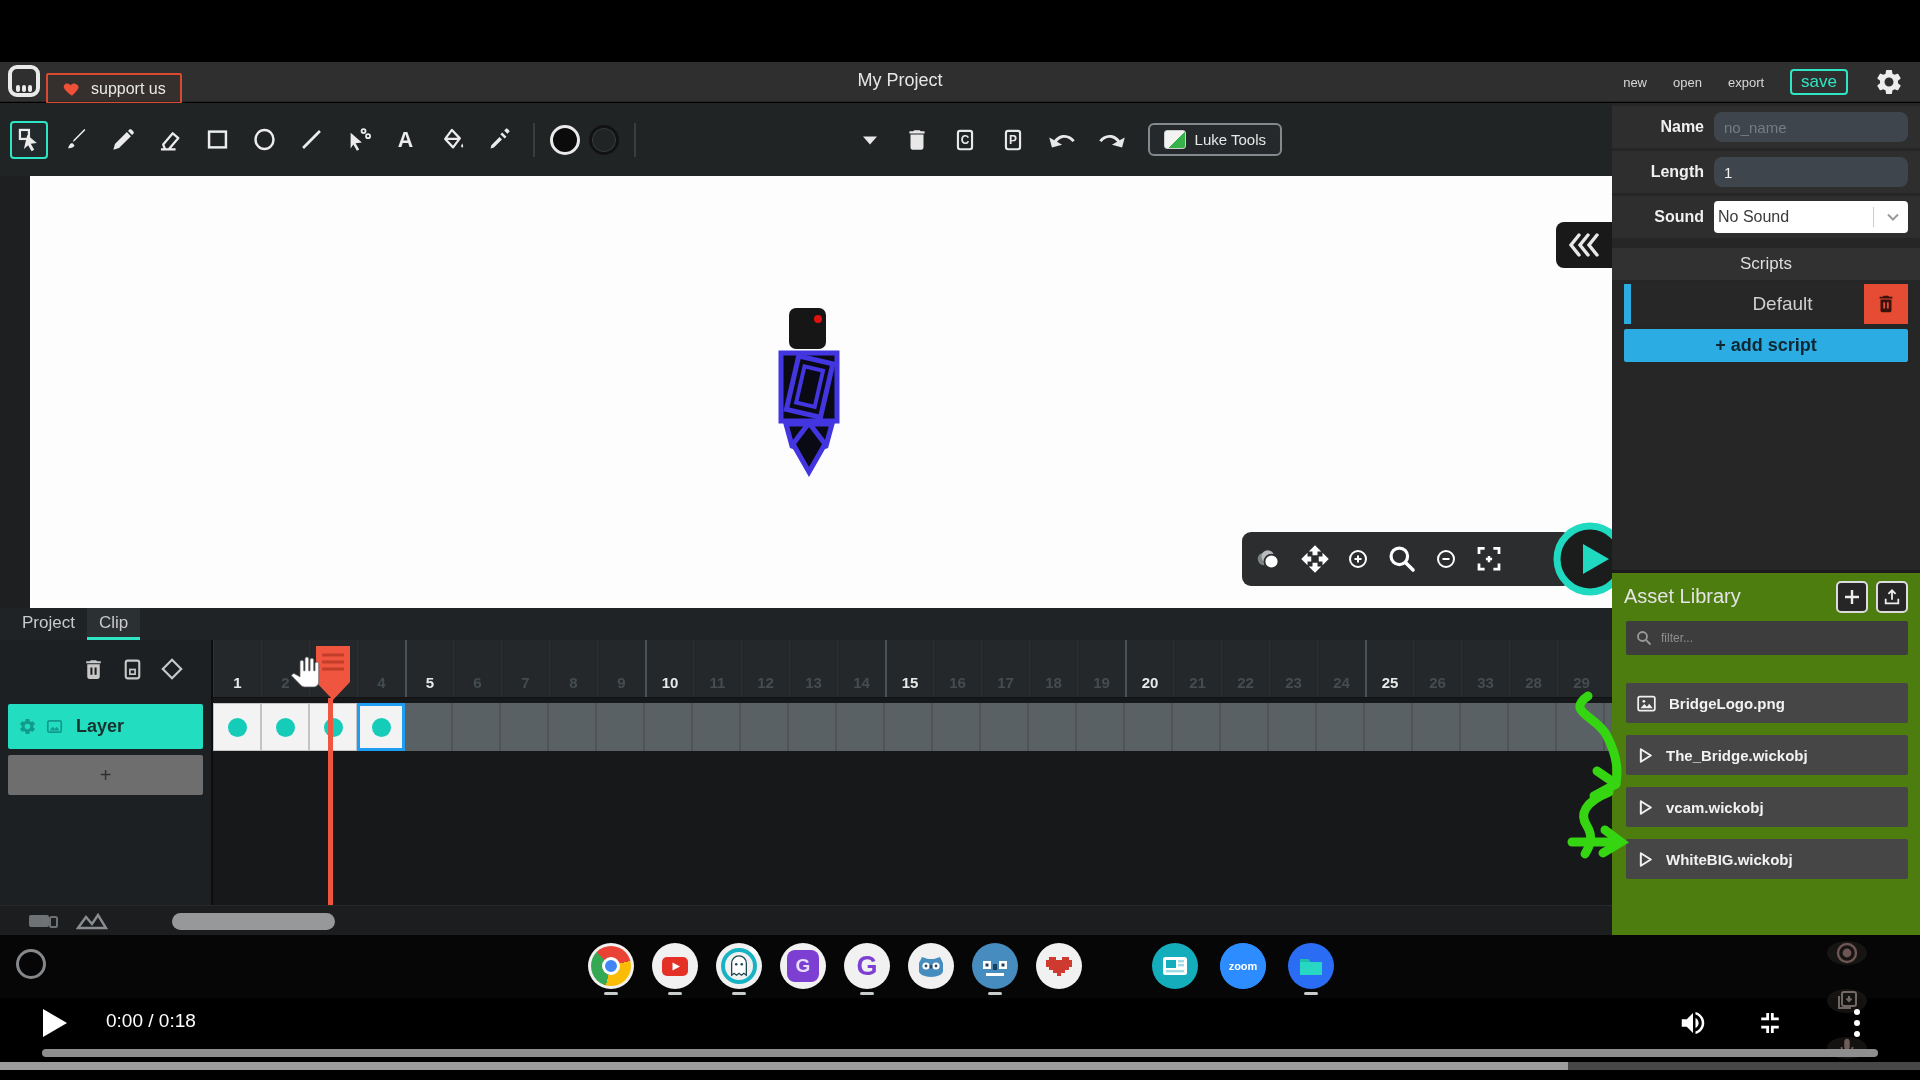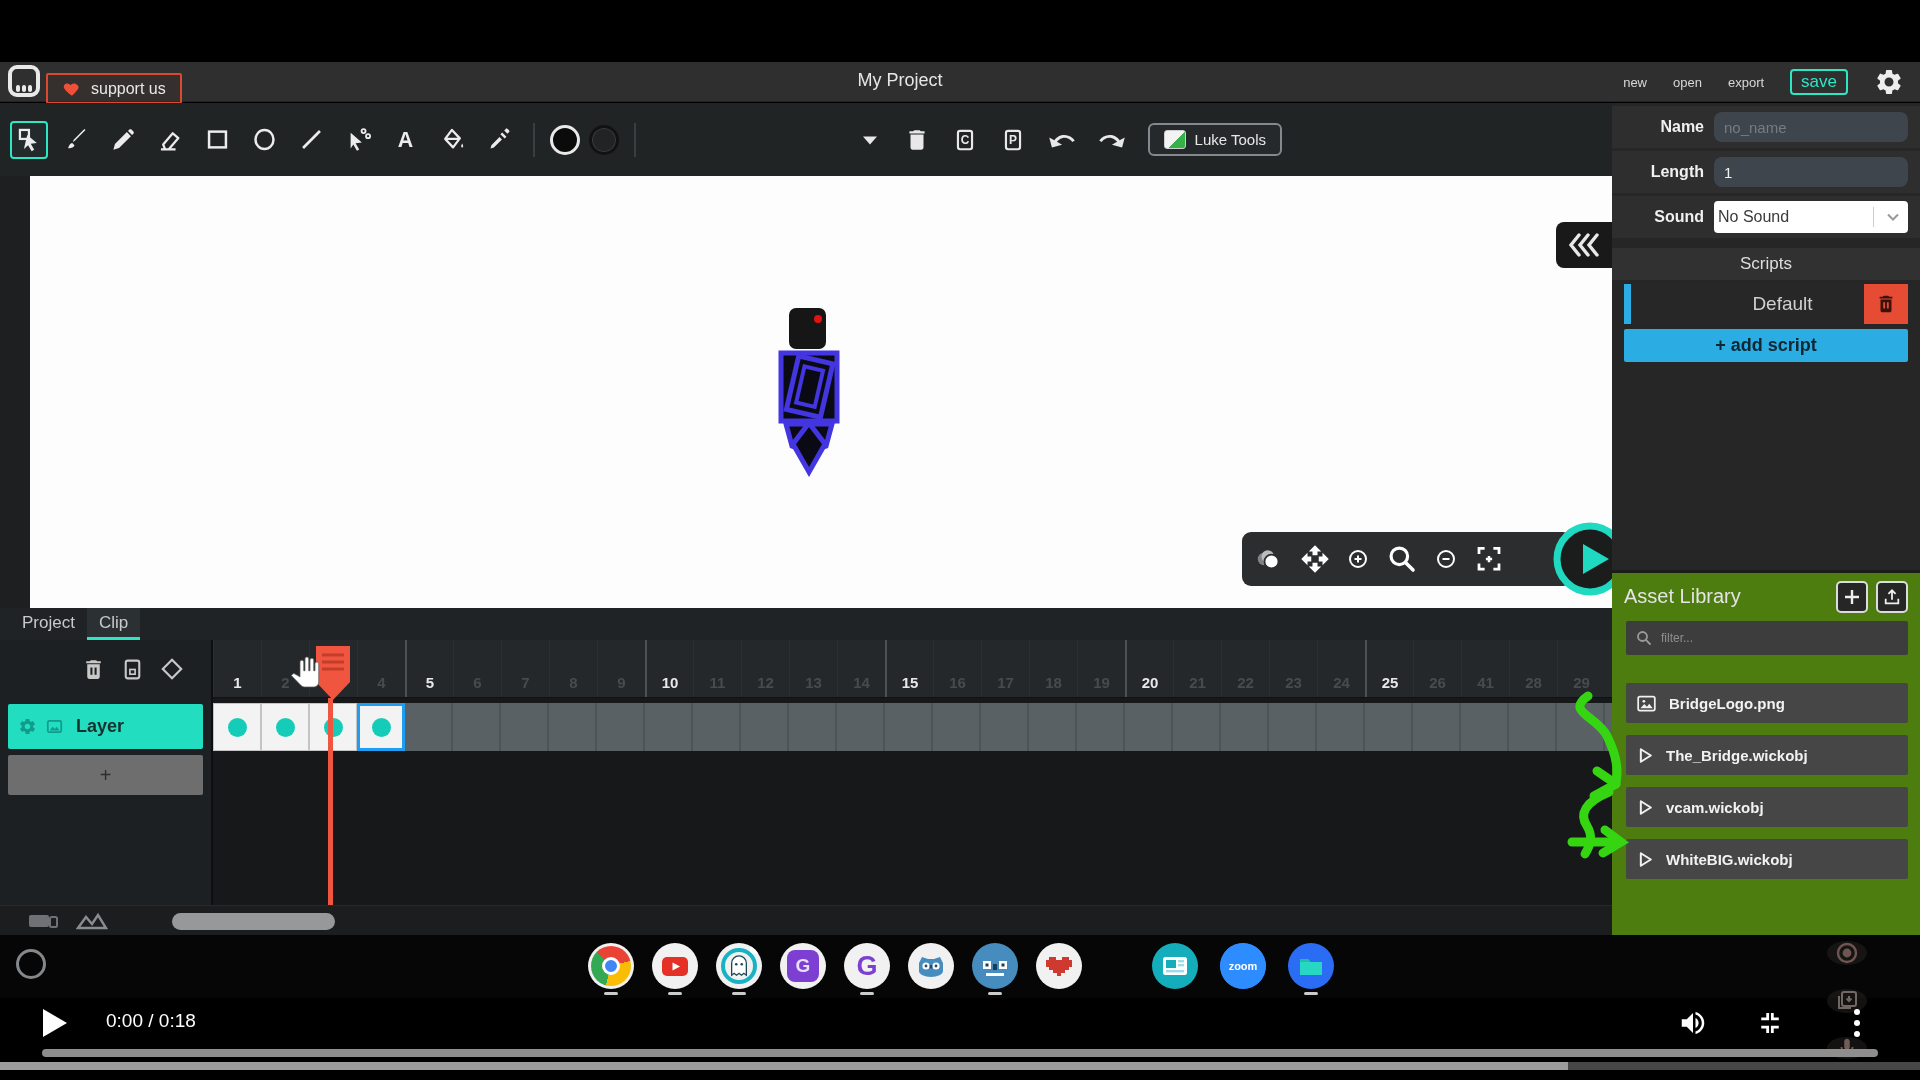--- a/index.html
+++ b/index.html
@@ -511,21 +511,21 @@
           <div class="ruler-cell">
             <span>24</span>
           </div>
           <div class="ruler-cell group-start em">
             <span>25</span>
           </div>
           <div class="ruler-cell">
             <span>26</span>
           </div>
           <div class="ruler-cell">
-            <span>41</span>
+            <span>33</span>
           </div>
           <div class="ruler-cell">
             <span>28</span>
           </div>
           <div class="ruler-cell">
             <span>29</span>
           </div>
         </div>
       </div>
     <div id="layer-strip">

